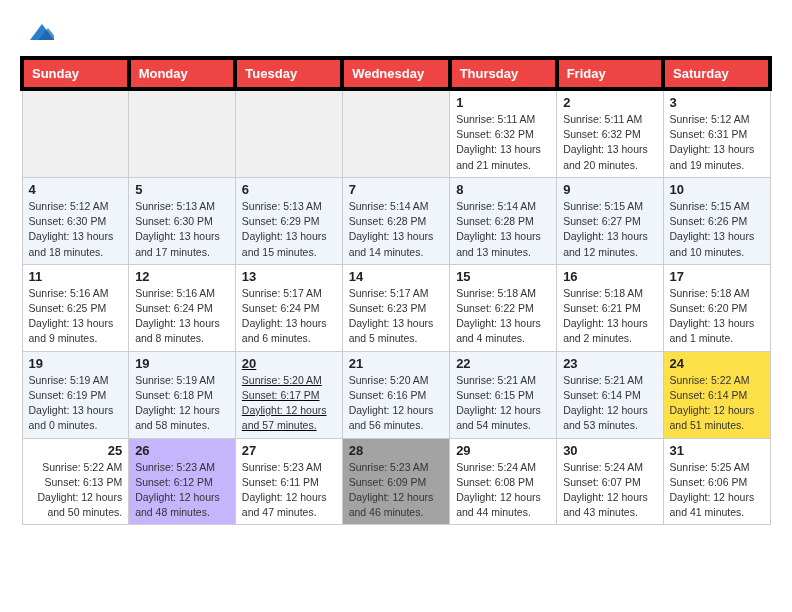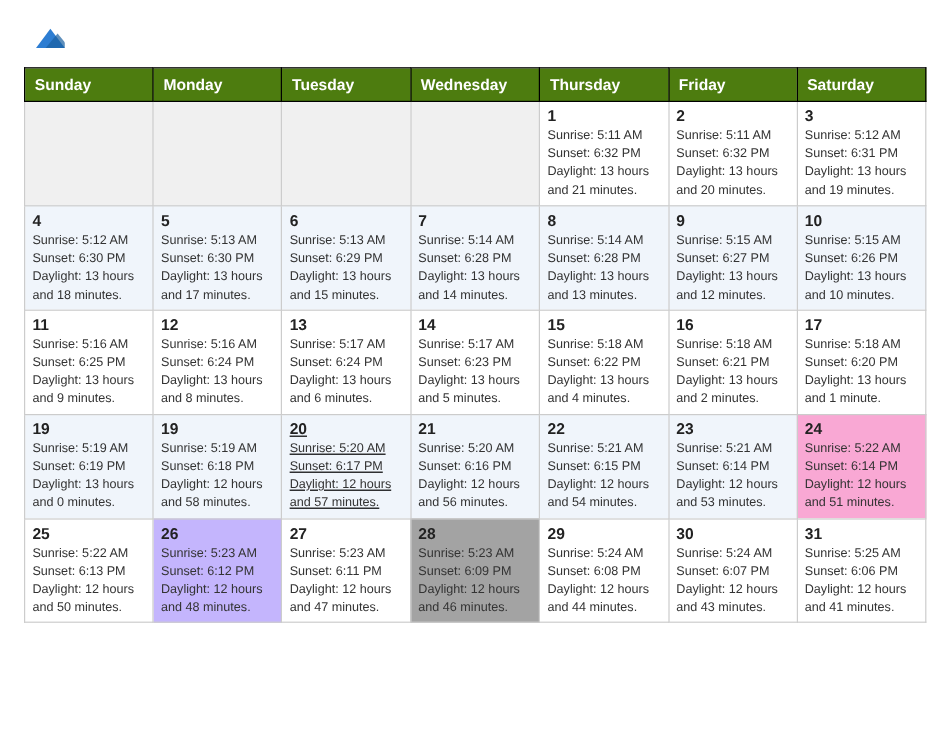--- a/index.html
+++ b/index.html
@@ -44,26 +44,26 @@
       font-size: 16px;
       color: #555;
       margin-top: 2px;
     }
     .calendar {
       width: 100%;
       border-collapse: collapse;
       border: 1px solid #ccc;
     }
     .calendar th {
-      background-color: #4d7c0f;
+      background-color: #ef4444;
       color: #fff;
       text-align: left;
       padding: 6px 8px;
       font-size: 13px;
-      border: 1px solid #000000;
+      border: 4px solid #000000;
     }
     .calendar td {
       border: 1px solid #ccc;
       vertical-align: top;
       padding: 4px 6px;
       width: 108px;
       min-height: 80px;
       font-size: 11px;
       background: #fff;
     }
@@ -214,27 +214,27 @@
           <div class="day-info">Sunrise: 5:20 AM<br>Sunset: 6:16 PM<br>Daylight: 12 hours<br>and 56 minutes.</div>
         </td>
         <td style="background: rgb(240, 245, 251);">
           <div class="day-number">22</div>
           <div class="day-info">Sunrise: 5:21 AM<br>Sunset: 6:15 PM<br>Daylight: 12 hours<br>and 54 minutes.</div>
         </td>
         <td style="background: rgb(240, 245, 251);">
           <div class="day-number">23</div>
           <div class="day-info">Sunrise: 5:21 AM<br>Sunset: 6:14 PM<br>Daylight: 12 hours<br>and 53 minutes.</div>
         </td>
-        <td style="background: #f9a8d4;">
+        <td style="background: #fde047;">
           <div class="day-number">24</div>
           <div class="day-info">Sunrise: 5:22 AM<br>Sunset: 6:14 PM<br>Daylight: 12 hours<br>and 51 minutes.</div>
         </td>
       </tr>
       <tr>
-        <td style="background: rgb(255, 255, 255);">
+        <td style="background: rgb(255, 255, 255); text-align: right;">
           <div class="day-number">25</div>
           <div class="day-info">Sunrise: 5:22 AM<br>Sunset: 6:13 PM<br>Daylight: 12 hours<br>and 50 minutes.</div>
         </td>
         <td style="background: #c4b5fd;">
           <div class="day-number">26</div>
           <div class="day-info">Sunrise: 5:23 AM<br>Sunset: 6:12 PM<br>Daylight: 12 hours<br>and 48 minutes.</div>
         </td>
         <td style="background: rgb(255, 255, 255);">
           <div class="day-number">27</div>
           <div class="day-info">Sunrise: 5:23 AM<br>Sunset: 6:11 PM<br>Daylight: 12 hours<br>and 47 minutes.</div>

